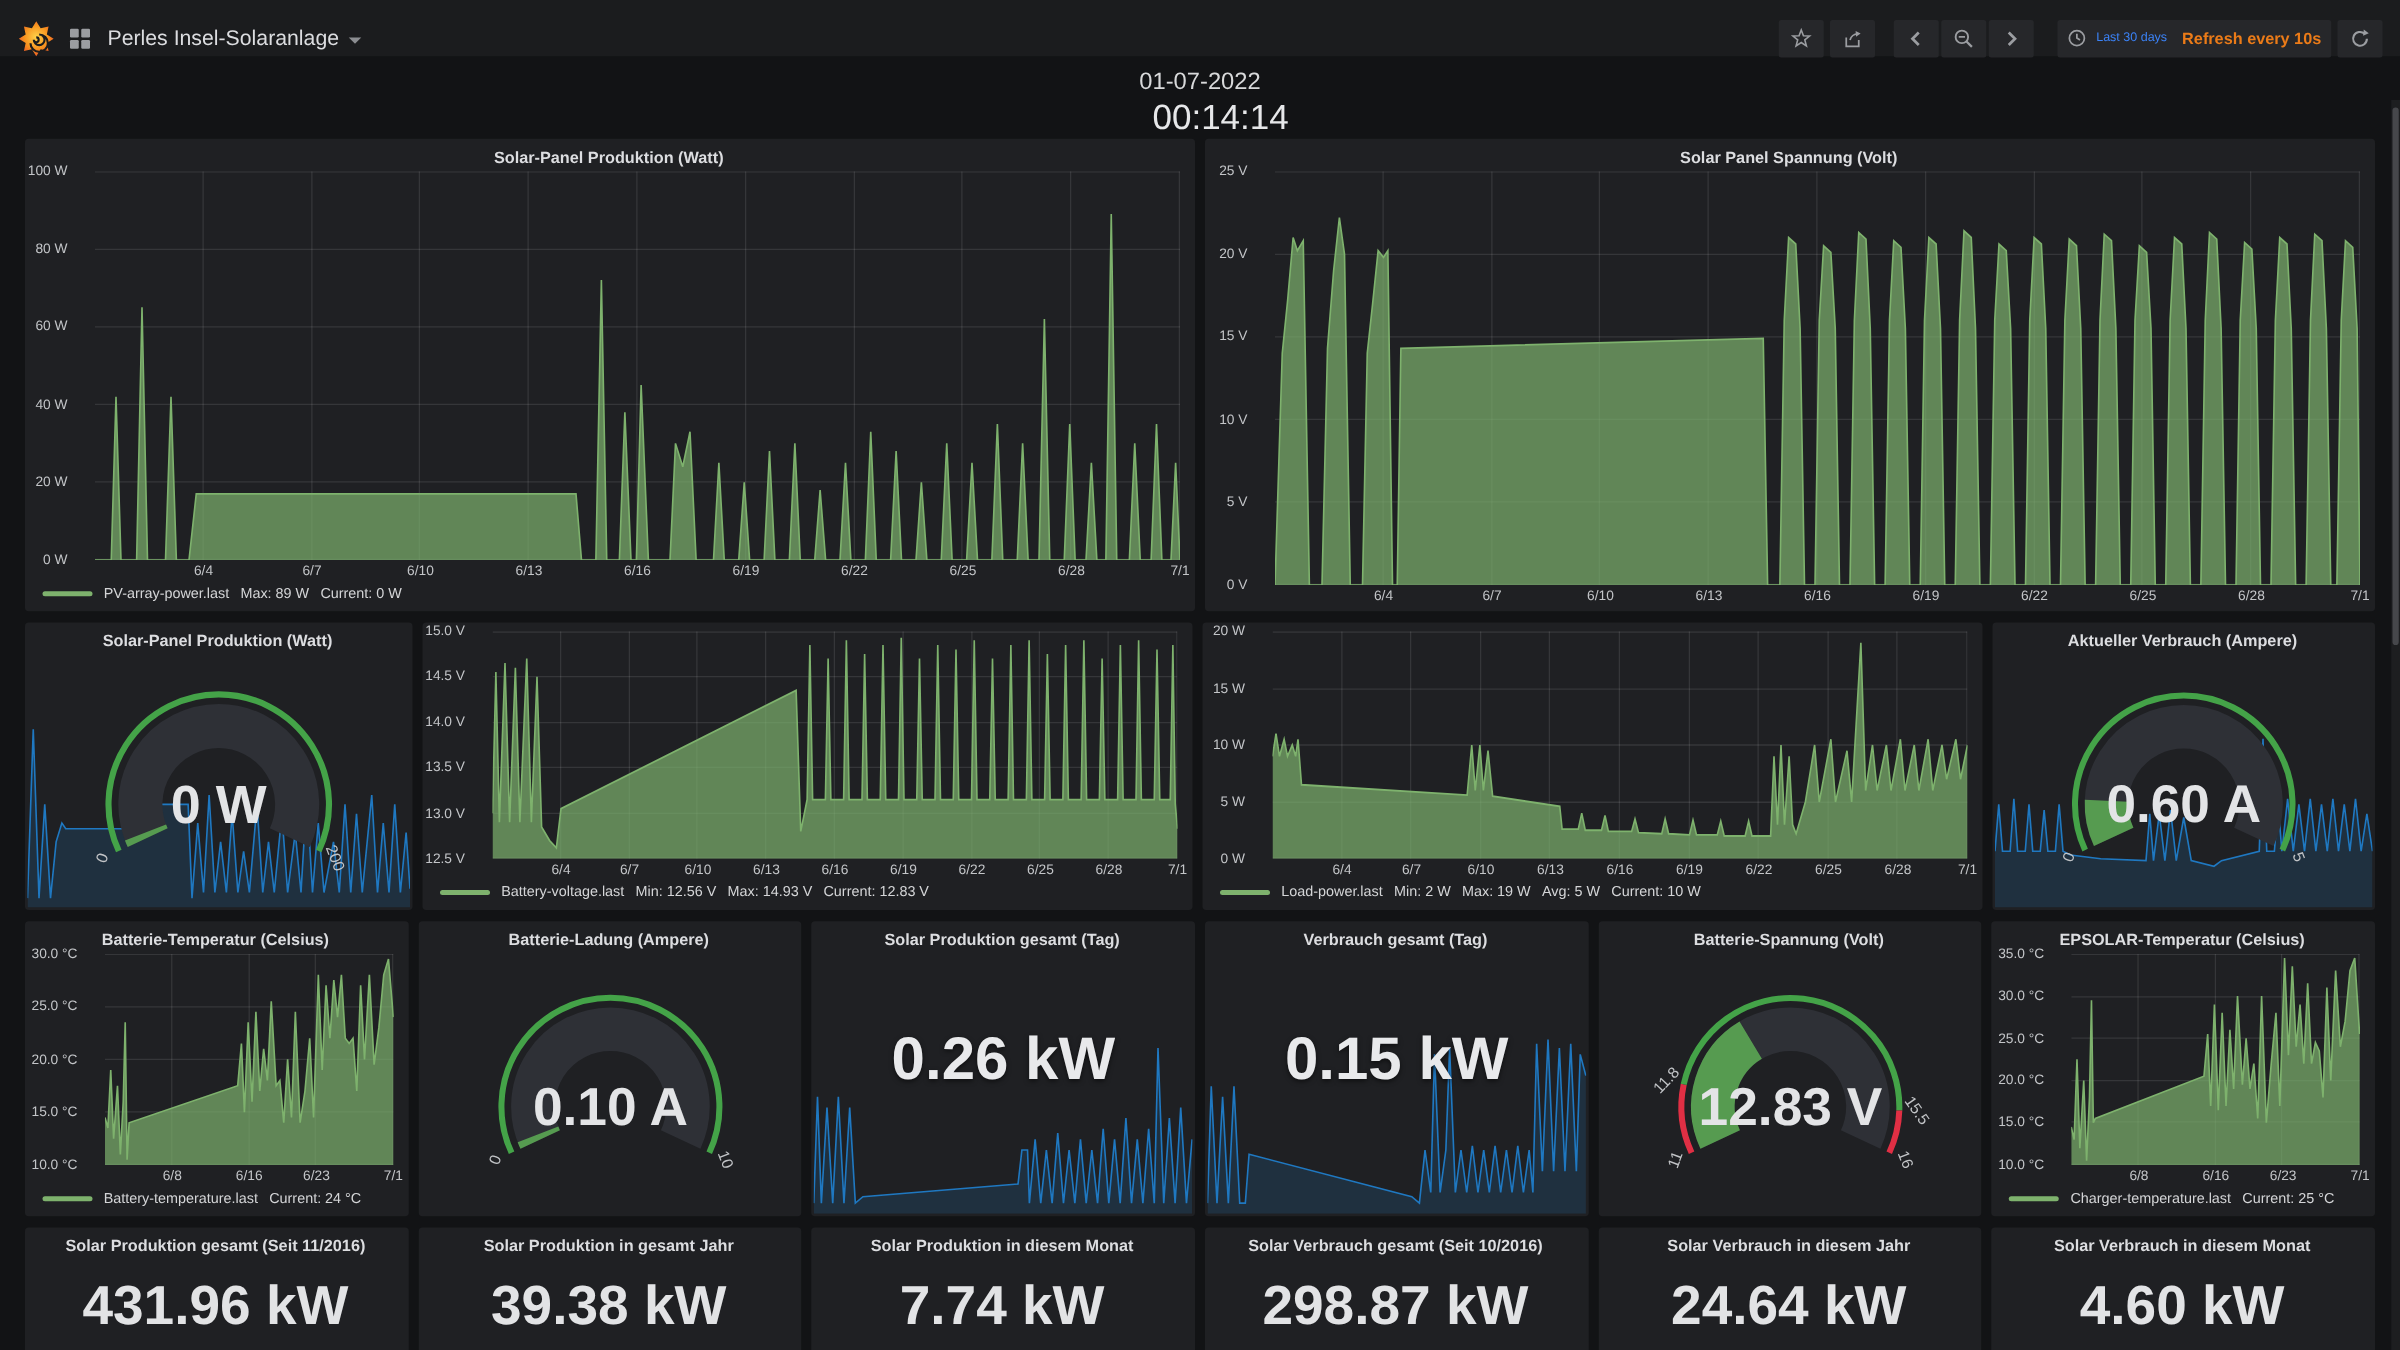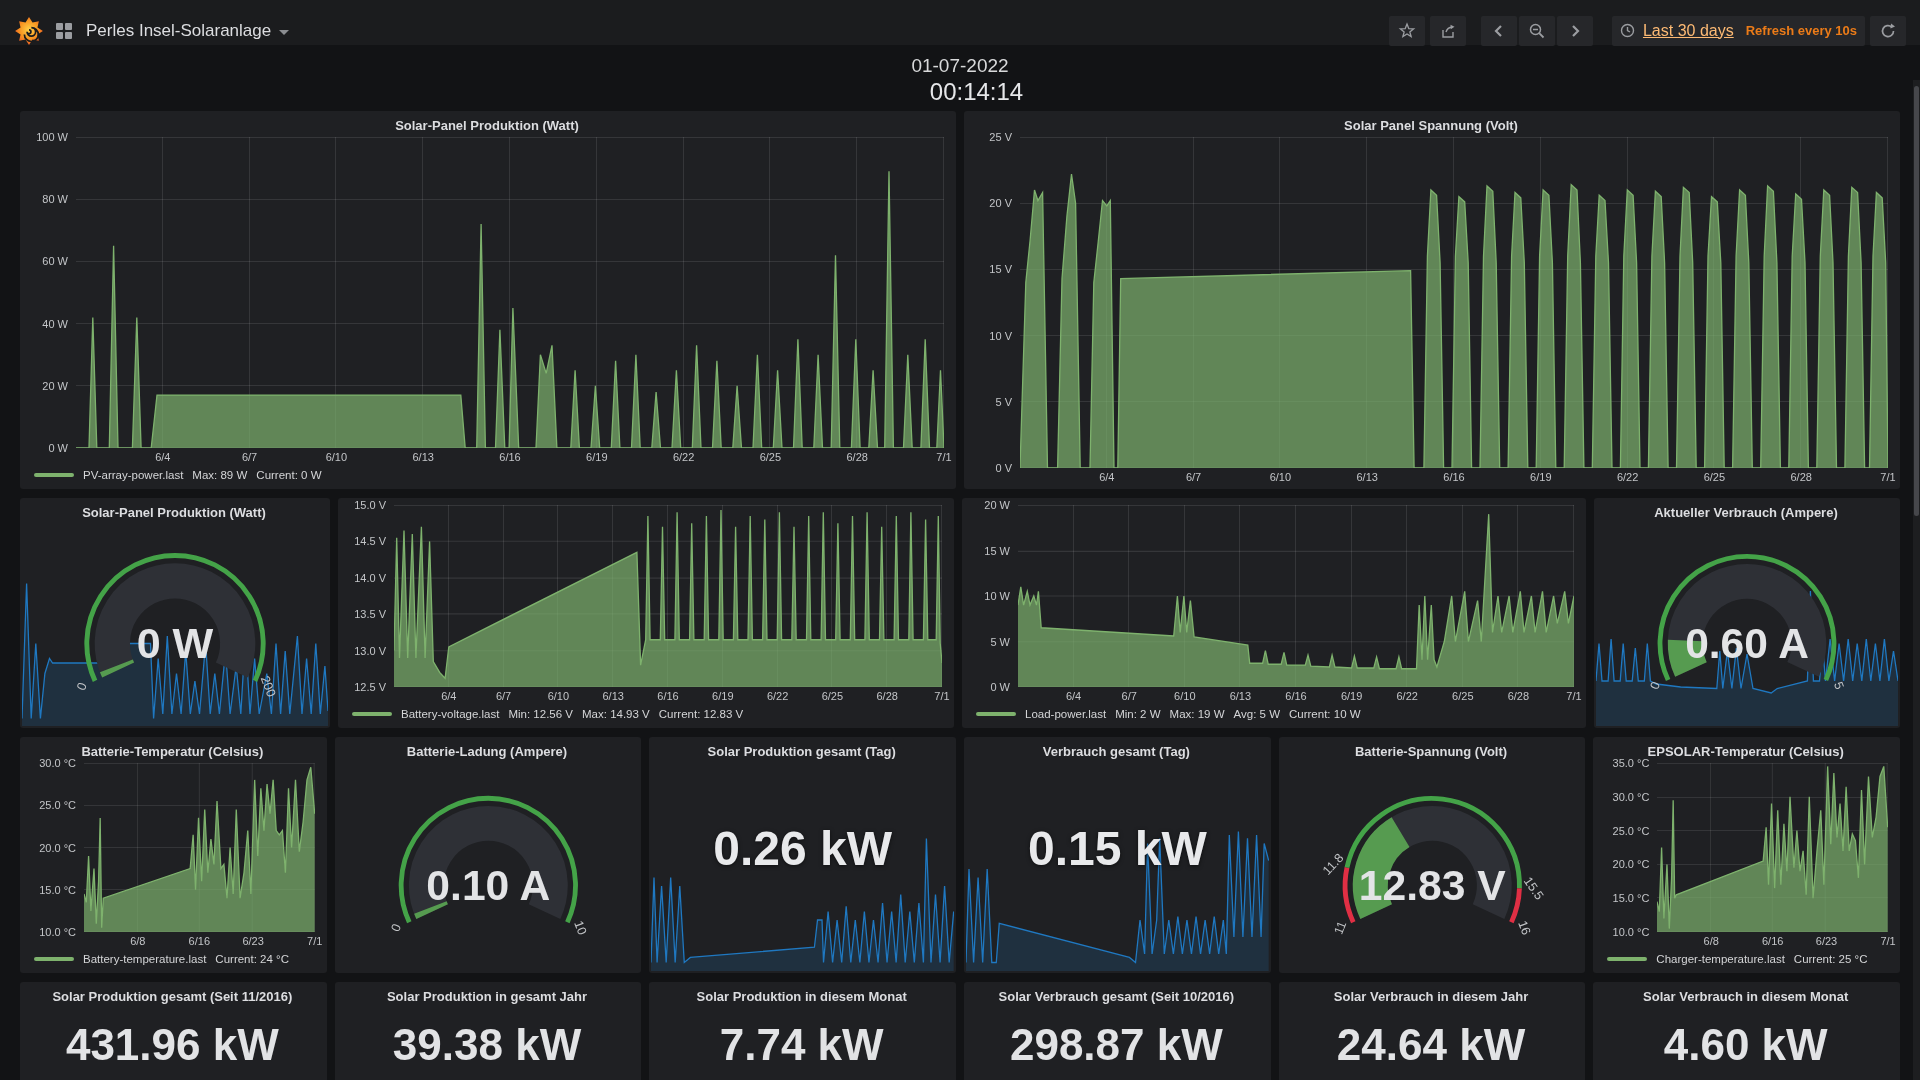--- a/index.html
+++ b/index.html
@@ -21,26 +21,26 @@
   .caret { width:0; height:0; border-left:5px solid transparent; border-right:5px solid transparent; border-top:5px solid #8b8d91; margin-top:3px;}
   .nav-spacer { flex:1; }
   .nav-right { display:flex; align-items:center; gap:5px; }
   .nav-btn {
     background:#26272a; border:none; border-radius:2px; height:30px; min-width:36px;
     display:flex; align-items:center; justify-content:center; cursor:pointer; padding:0 8px;
   }
   .nav-btn svg { display:block; }
   .btn-group { display:flex; gap:2px; margin-left:10px; }
   .time-btn { margin-left:14px; gap:8px; }
-  .time-btn .trange { color:#fdba74; font-size:16px;text-decoration:underline; }
+  .time-btn .trange { color:#3b82f6; font-size:10px; }
   .time-btn .refresh-lbl { color:#eb7b18; font-size:13px; font-weight:700; margin-left:4px;}
   
   .clock { text-align:center; padding-top:10px; height:66px; }
   .clock .cdate { font-size:19px; color:#d8d9da; }
-  .clock .ctime { font-size:24px; color:#e6e7e9; margin-top:1px;margin-left:33px; }
+  .clock .ctime { font-size:28px; color:#e6e7e9; margin-top:1px;margin-left:33px; }
   
   .dash { padding:0 20px; }
   .row { display:flex; gap:8px; margin-bottom:9px; }
   .row1 .panel { flex:1; height:378px; }
   .row2 { height:230px; }
   .row2 .panel { height:230px; }
   .row3 { height:236px; }
   .row3 .panel { flex:1; height:236px; }
   .row4 .panel { flex:1; height:120px; }
   .w310 { width:310px; flex:0 0 310px; }
@@ -51,21 +51,21 @@
     background:#1f2023; border-radius:3px; position:relative;
     display:flex; flex-direction:column; padding:7px 12px 4px 10px; overflow:hidden;
   }
   .panel-title {
     font-size:13px; font-weight:700; color:#dcdde0; text-align:center;
     margin:0 0 4px 0; cursor:pointer; white-space:nowrap; flex:0 0 auto;
   }
   
   .graph { flex:1 1 auto; display:flex; min-height:0; }
   .yaxis { width:46px; position:relative; flex:0 0 auto; }
-  .yaxis span { position:absolute; right:8px; transform:translateY(-50%); font-size:11px; color:#c3c5c8; white-space:nowrap;text-align:center;}
+  .yaxis span { position:absolute; right:22px; transform:translateY(-50%); font-size:11px; color:#c3c5c8; white-space:nowrap;text-align:center;}
   .plot { flex:1 1 auto; position:relative; }
   .plot svg { position:absolute; top:0; left:0; width:100%; height:100%; }
   .xaxis { height:17px; position:relative; margin-left:46px; flex:0 0 auto;}
   .xaxis span { position:absolute; top:3px; transform:translateX(-50%); font-size:11px; color:#c3c5c8;}
   .yw52 .yaxis { width:54px; }
   .yw52 .xaxis { margin-left:54px; }
   .legend { height:20px; display:flex; align-items:center; gap:9px; padding-left:4px; font-size:11.5px; color:#d4d5d7; flex:0 0 auto; cursor:pointer;}
   .legend .dash { width:15px; height:4px; border-radius:2px; flex:0 0 auto;}
   .legend .lname { font-weight:400; }
   

